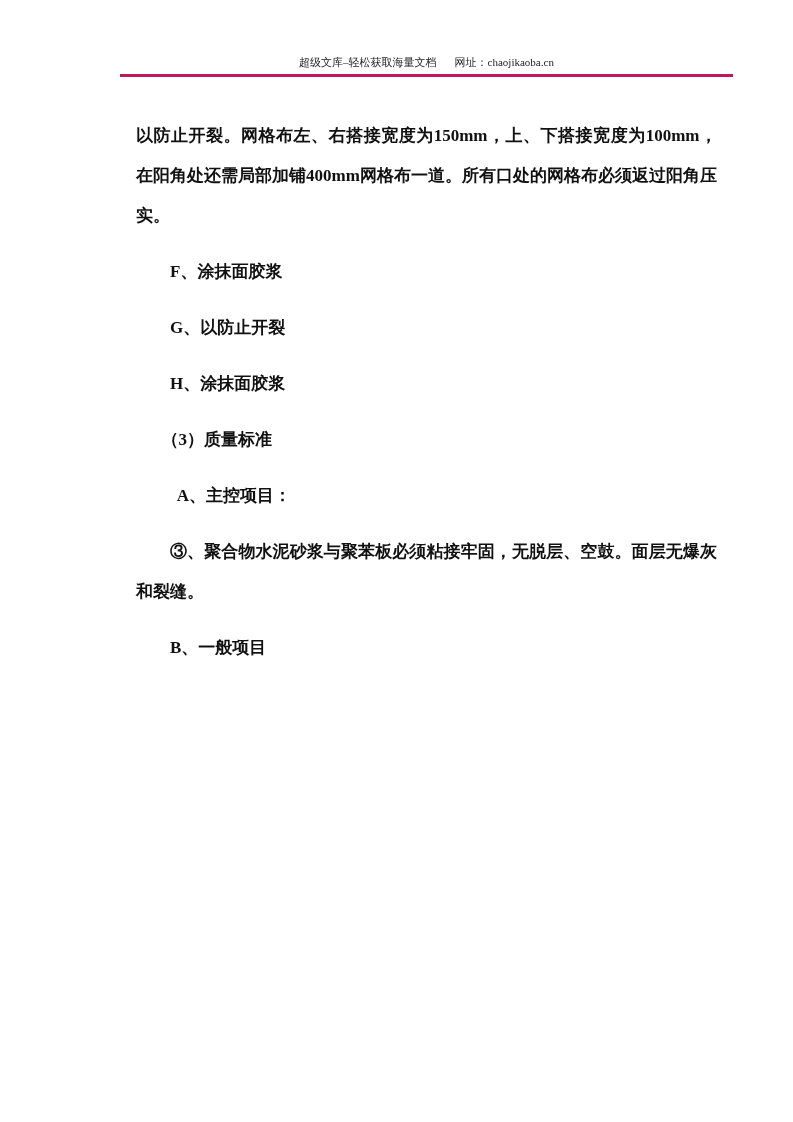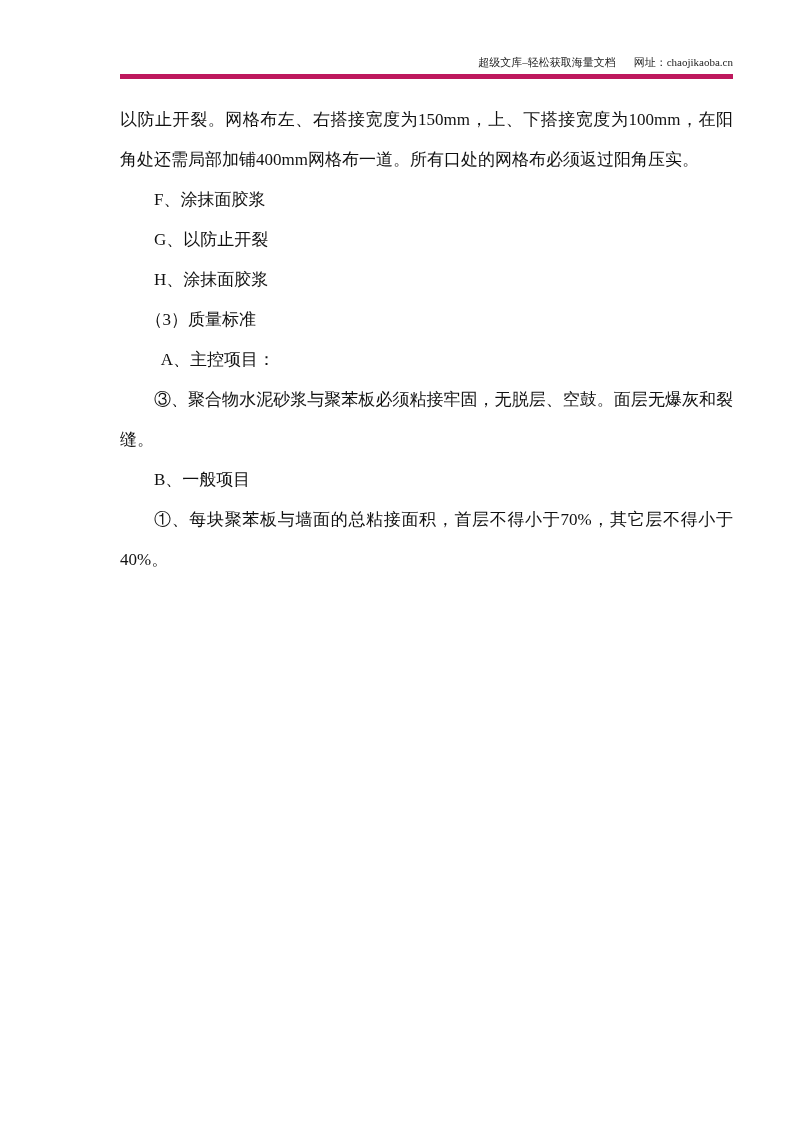--- a/index.html
+++ b/index.html
@@ -14,42 +14,43 @@
     overflow: hidden;
     font-family: "DejaVu Serif", "Liberation Serif", serif;
     color: #111111;
   }
   .page-header {
     position: absolute;
     left: 120px;
     top: 55px;
     width: 613px;
     height: 19px;
-    border-bottom: 5px solid #be185d;
+    border-bottom: 3px solid #be185d;
     font-size: 11px;
     line-height: 14px;
-    text-align: right;
+    text-align: center;
     color: #222222;
     font-family: "Liberation Serif", "DejaVu Serif", serif;
   }
   .page-header .site {
     margin-right: 18px;
   }
   .content {
     position: absolute;
     left: 120px;
     top: 100px;
     width: 613px;
     font-size: 17px;
     line-height: 40px;
     font-family: "Liberation Serif", "DejaVu Serif", serif;
     text-align: justify;
   }
   .content p {
-    margin: 0;
+    margin: 16px;
+    font-weight: bold;
   }
   .content p.indent {
     text-indent: 2em;
   }
   .content p.indent3 {
     text-indent: 2.4em;
   }
   .content p.indent-paren {
     text-indent: 1.5em;
   }
@@ -63,14 +64,13 @@
 
 <div class="content">
   <p class="plain">以防止开裂。网格布左、右搭接宽度为150mm，上、下搭接宽度为100mm，在阳角处还需局部加铺400mm网格布一道。所有口处的网格布必须返过阳角压实。</p>
   <p class="indent">F、涂抹面胶浆</p>
   <p class="indent">G、以防止开裂</p>
   <p class="indent">H、涂抹面胶浆</p>
   <p class="indent-paren">（3）质量标准</p>
   <p class="indent3">A、主控项目：</p>
   <p class="indent">③、聚合物水泥砂浆与聚苯板必须粘接牢固，无脱层、空鼓。面层无爆灰和裂缝。</p>
   <p class="indent">B、一般项目</p>
-  <p class="indent">①、每块聚苯板与墙面的总粘接面积，首层不得小于70%，其它层不得小于40%。</p>
 </div>
 
 </body></html>

